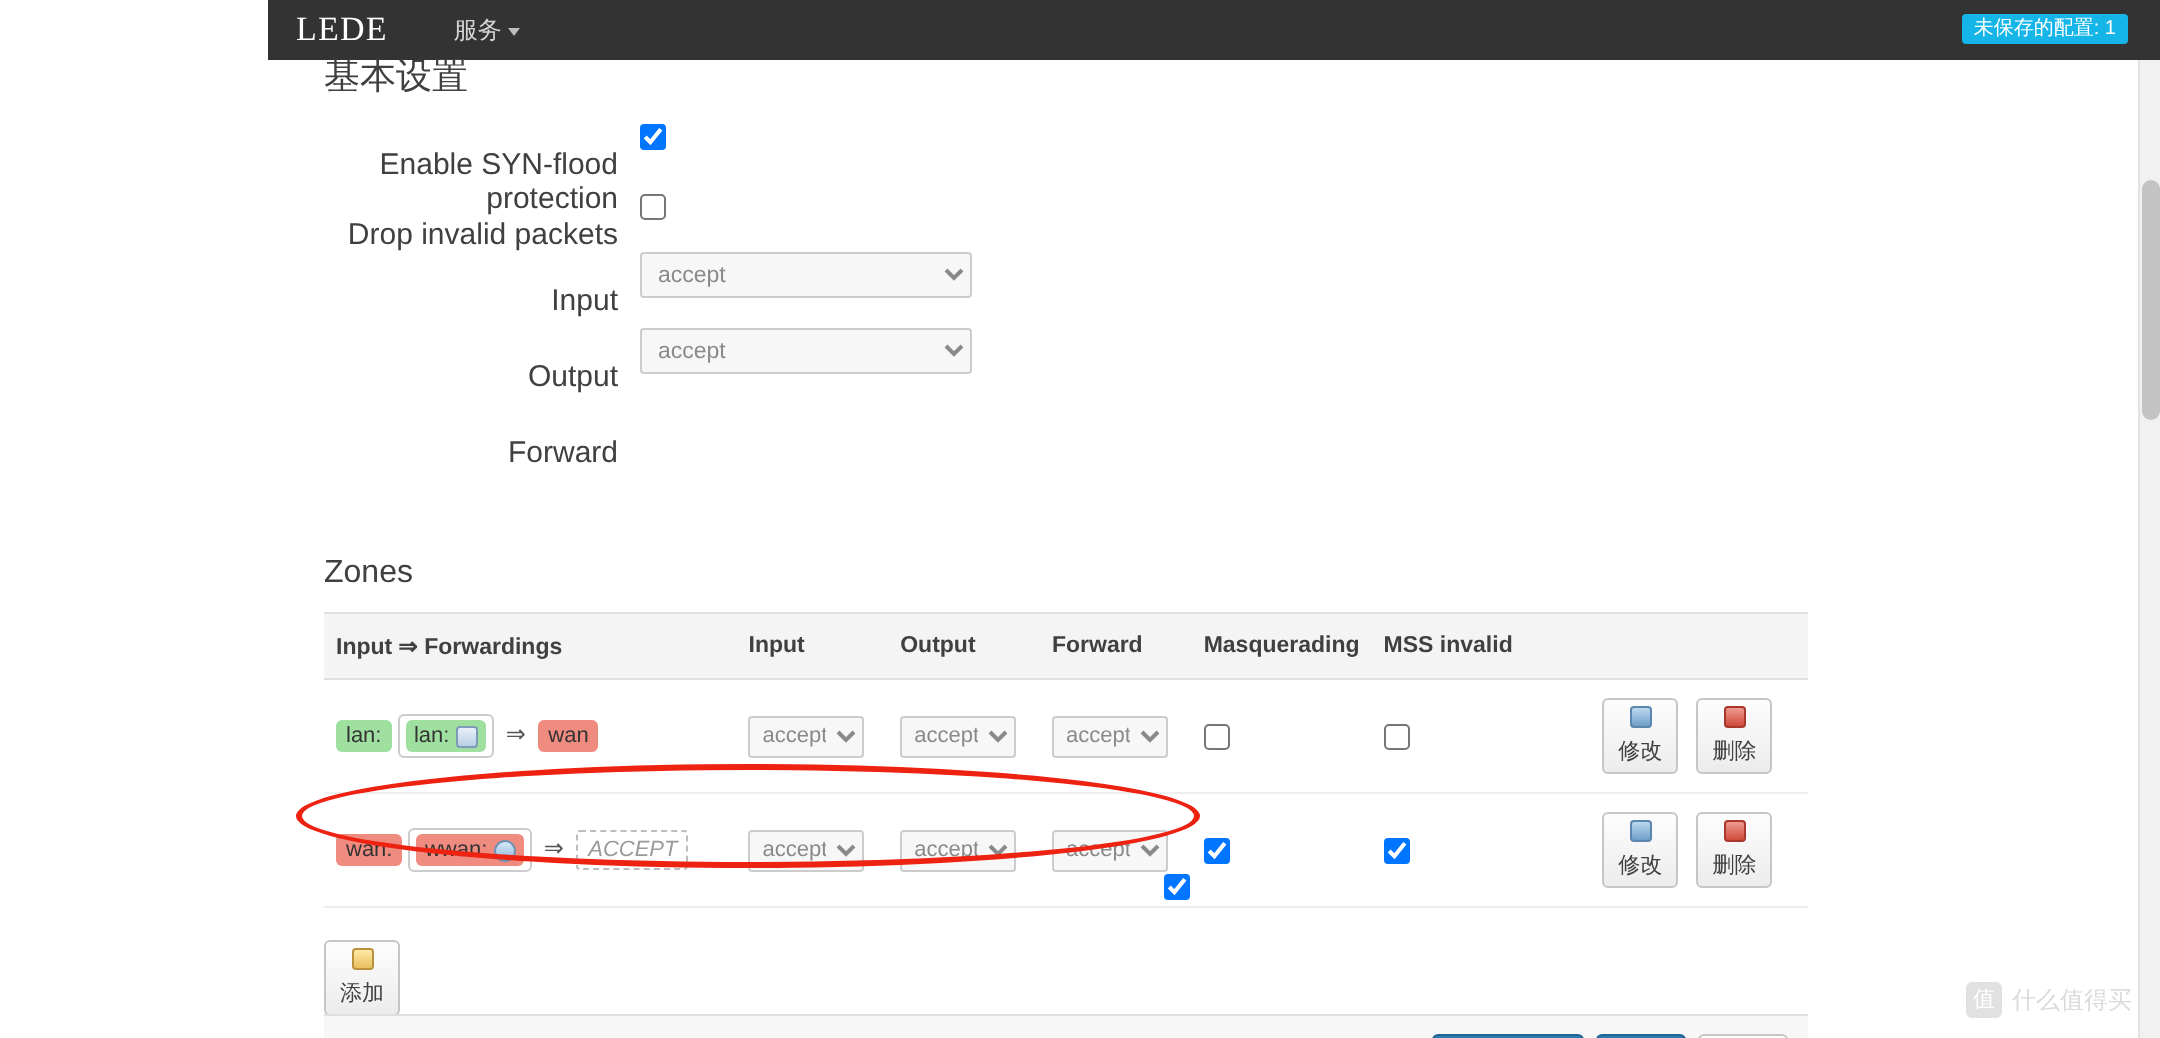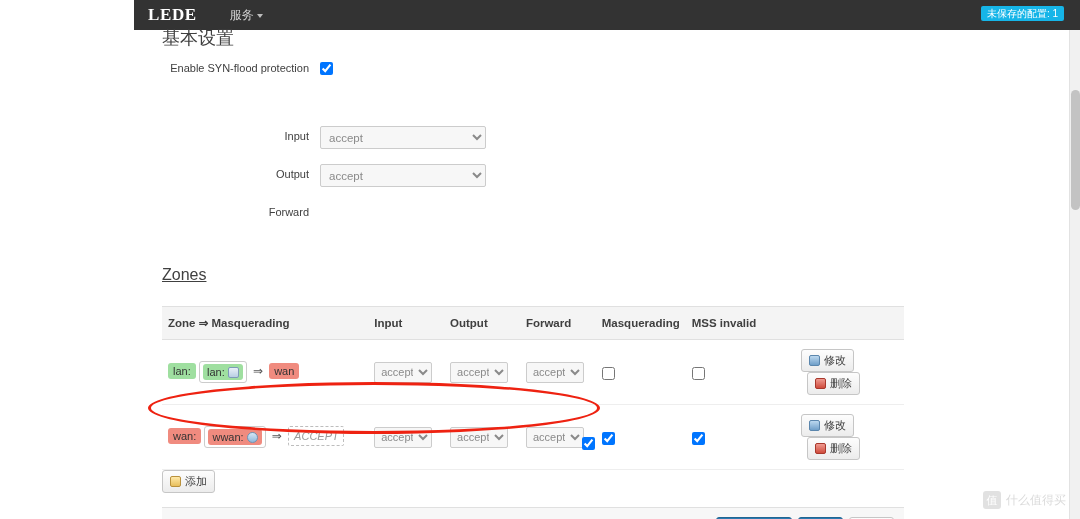--- a/index.html
+++ b/index.html
@@ -21,21 +21,21 @@
     left: 0; top: 0;
     width: 1080px; height: 30px;
     background: #333333;
     display: flex;
     align-items: center;
   }
   .nav-left-pad { width: 134px; height: 30px; background: #ffffff; }
   .brand {
     color: #ffffff;
     font-size: 17px;
-    font-weight: bold;
+    font-weight: normal;
     letter-spacing: 0.6px;
     padding: 0 22px 0 14px;
     line-height: 30px;
     font-family: "Liberation Serif", serif;
   }
   .nav-items { display: flex; align-items: center; flex-direction: column; }
   .nav-item {
     color: #d4d4d4;
     font-size: 12px;
     padding: 0 11px;
@@ -90,24 +90,24 @@
 
   
   .form-row {
     position: absolute;
     left: 0;
     width: 760px;
     height: 30px;
   }
   .form-label {
     position: absolute;
-    left: 0; top: 4px;
+    left: 0; top: 16px;
     width: 175px;
     text-align: right;
-    font-size: 11px;
+    font-size: 15px;
     color: #404040;
   }
   .form-control { position: absolute; left: 186px; top: 0; }
 
   input[type=checkbox].cb {
     -webkit-appearance: checkbox;
     appearance: checkbox;
     width: 13px; height: 13px;
     margin: 4px 0 0 0;
     cursor: pointer;
@@ -122,24 +122,23 @@
     border: 1px solid #cccccc;
     border-radius: 2px;
     padding: 2px 4px;
     font-family: "Liberation Sans", sans-serif;
     cursor: pointer;
   }
 
   
   .zones-heading {
     position: absolute;
-    left: 28px; top: 236px;
+    left: 28px; top: 248px;
     font-size: 16px;
     color: #404040;
-    text-decoration: underline;
   }
 
   .ztable {
     position: absolute;
     left: 28px; top: 276px;
     width: 742px;
     border-collapse: collapse;
     font-size: 11.5px;
   }
   .ztable thead th {
@@ -244,20 +243,21 @@
     align-items: center;
     gap: 4px;
     border: 1px solid #c6c6c6;
     border-radius: 3px;
     background: linear-gradient(#fdfdfd, #ececec);
     padding: 3px 7px;
     font-size: 11px;
     color: #404040;
     cursor: pointer;
     white-space: nowrap;
+    flex-direction: column;
   }
   .sq {
     display: inline-block;
     width: 11px; height: 11px;
     border-radius: 2px;
   }
   .sq-edit { background: linear-gradient(#bcd8ef, #6f9fc9); border: 1px solid #5b86ad; }
   .sq-del  { background: linear-gradient(#ef9a90, #cf4b3c); border: 1px solid #a8382c; }
   .sq-add  { background: linear-gradient(#ffe9a8, #e8bf5d); border: 1px solid #b9913c; }
 
@@ -382,20 +382,26 @@
 
   <div class="section-title-cn">基本设置</div>
 
   <div class="form-row" style="top:28px">
     <div class="form-label">Enable SYN-flood protection</div>
     <div class="form-control">
       <input type="checkbox" class="cb" checked="" style="">
     </div>
   </div>
 
+  <div class="form-row" style="top:63px">
+    <div class="form-label">Drop invalid packets</div>
+    <div class="form-control">
+      <input type="checkbox" class="cb" style="">
+    </div>
+  </div>
 
   <div class="form-row" style="top:96px">
     <div class="form-label">Input</div>
     <div class="form-control">
       <select class="styled">
         <option>accept</option>
       </select>
     </div>
   </div>
 
@@ -410,21 +416,21 @@
 
   <div class="form-row" style="top:172px">
     <div class="form-label">Forward</div>
   </div>
 
   <div class="zones-heading">Zones</div>
 
   <table class="ztable">
     <thead>
       <tr>
-        <th style="width:208px">Zone ⇒ Masquerading</th>
+        <th style="width:208px">Input ⇒ Forwardings</th>
         <th style="width:76px">Input</th>
         <th style="width:76px">Output</th>
         <th style="width:76px">Forward</th>
         <th style="width:84px">Masquerading</th>
         <th style="width:110px">MSS invalid</th>
         <th style="width:110px"></th>
       </tr>
     </thead>
     <tbody>
 

